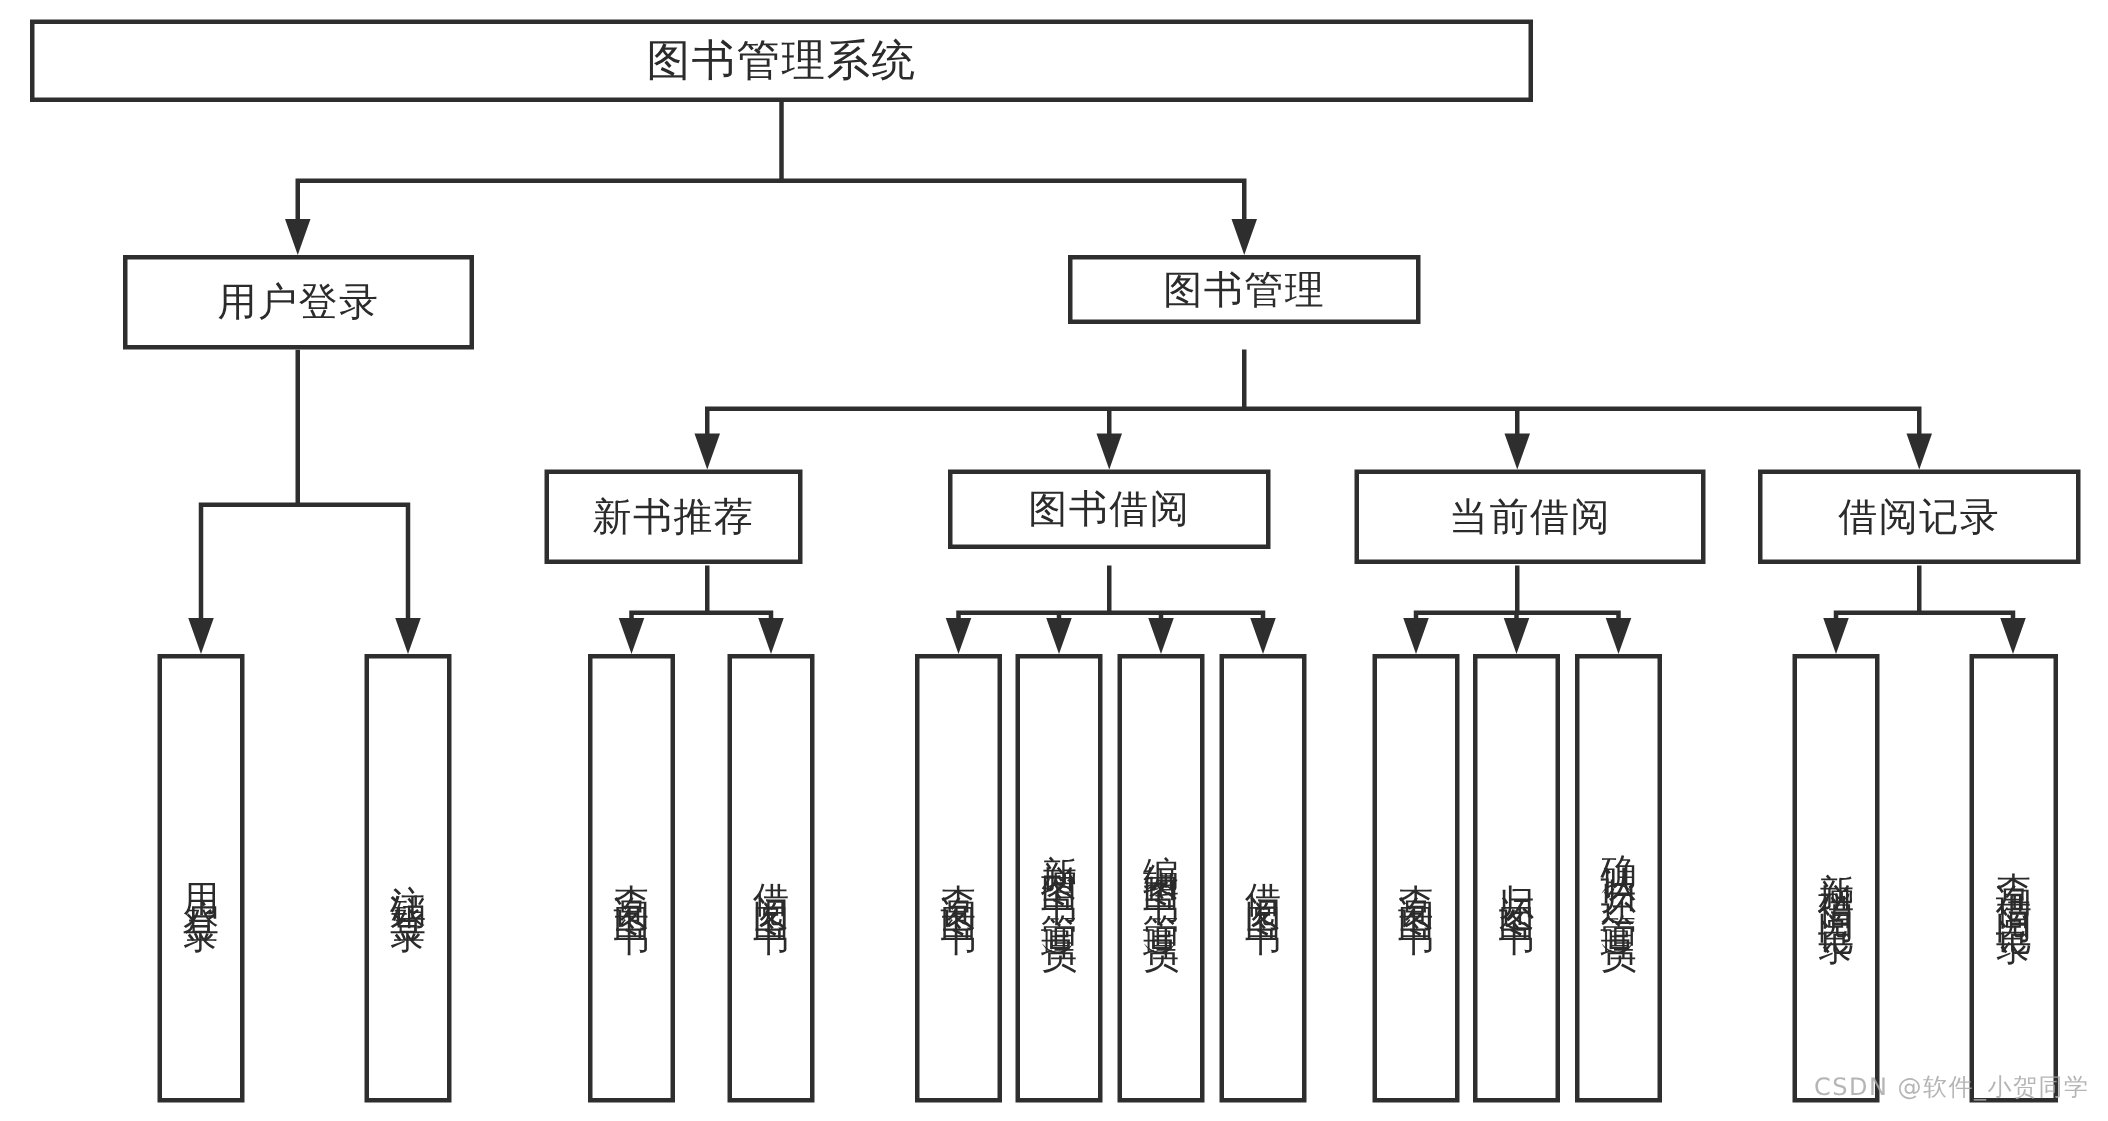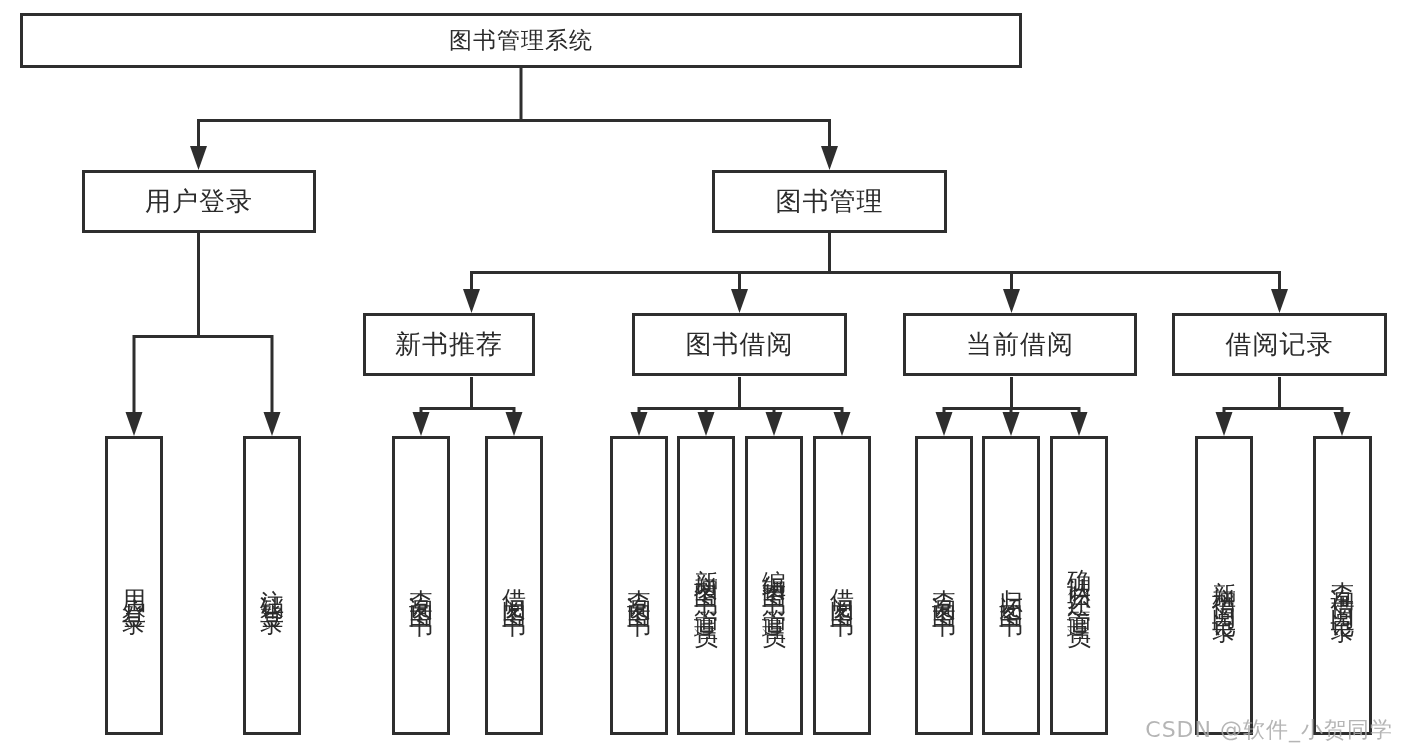--- a/index.html
+++ b/index.html
@@ -24,35 +24,35 @@
     display: flex;
     align-items: center;
     justify-content: center;
   }
   .hbox .lbl {
     font-size: 26px;
     letter-spacing: 1px;
     color: #2b2b2b;
     white-space: nowrap;
   }
-  .root .lbl { font-size: 23px; }
+  .root .lbl { font-size: 29px; }
   .vbox .lbl {
     display: block;
     writing-mode: vertical-rl;
     text-orientation: mixed;
     font-size: 24px;
     line-height: 1;
     letter-spacing: 8px;
     color: #2b2b2b;
   }
   .watermark {
     position: absolute;
     top: 715px;
     right: 12px;
-    font-size: 22px;
+    font-size: 16px;
     color: #a9a9a9;
     opacity: 0.85;
     letter-spacing: 1px;
     white-space: nowrap;
     z-index: 10;
   }
 </style>
 </head>
 <body>
 
@@ -108,28 +108,28 @@
   </g>
 </svg>
 
 <div class="node hbox root" style="left:20px;top:13px;width:1002px;height:55px">
   <span class="lbl">图书管理系统</span>
 </div>
 
 <div class="node hbox" style="left:82px;top:170px;width:234px;height:63px">
   <span class="lbl">用户登录</span>
 </div>
-<div class="node hbox" style="left:712px;top:170px;width:235px;height:63px">
+<div class="node hbox" style="left:712px;top:170px;width:235px;height:46px">
   <span class="lbl">图书管理</span>
 </div>
 
 <div class="node hbox" style="left:363px;top:313px;width:172px;height:63px">
   <span class="lbl">新书推荐</span>
 </div>
-<div class="node hbox" style="left:632px;top:313px;width:215px;height:63px">
+<div class="node hbox" style="left:632px;top:313px;width:215px;height:53px">
   <span class="lbl">图书借阅</span>
 </div>
 <div class="node hbox" style="left:903px;top:313px;width:234px;height:63px">
   <span class="lbl">当前借阅</span>
 </div>
 <div class="node hbox" style="left:1172px;top:313px;width:215px;height:63px">
   <span class="lbl">借阅记录</span>
 </div>
 
 <div class="node vbox" style="left:105px;top:436px;width:58px;height:299px">

